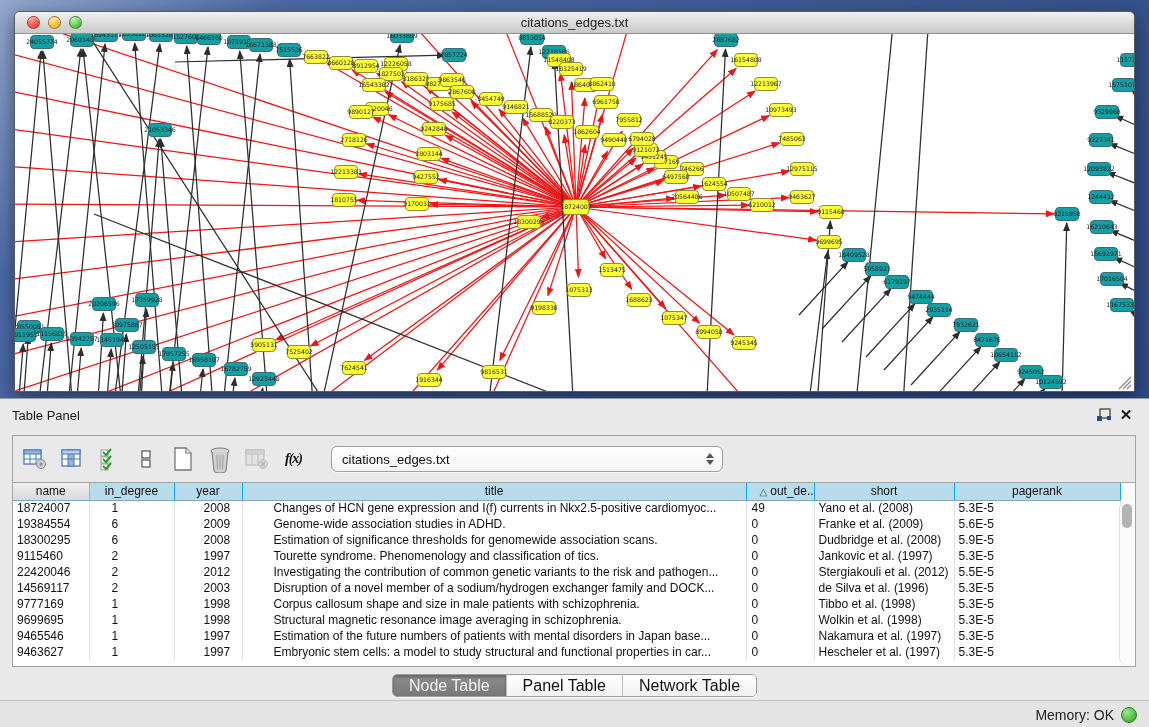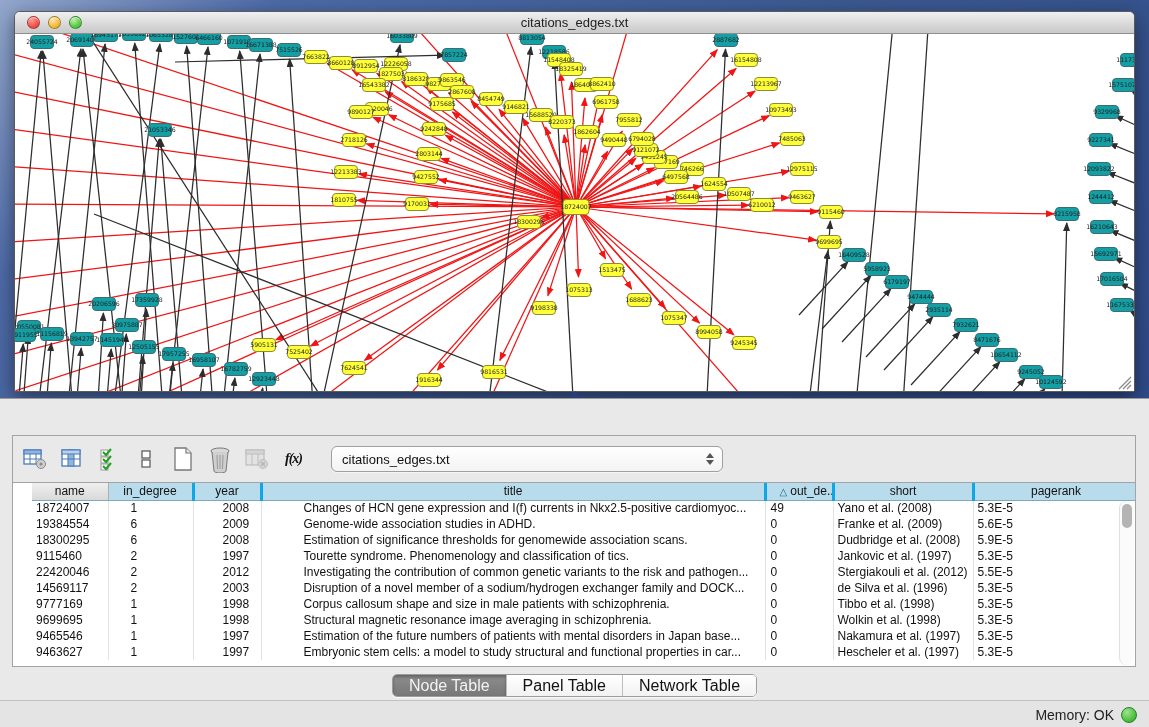--- a/index.html
+++ b/index.html
@@ -44,30 +44,30 @@
   .combo { margin-left:14px; width:392px; height:26px; background:linear-gradient(#ffffff,#f3f3f3);
     border:1px solid #9f9f9f; border-radius:6px; display:flex; align-items:center; padding:0 8px 0 10px;
     font-size:13px; color:#111; box-shadow:inset 0 1px 1px rgba(255,255,255,.8), 0 1px 0 rgba(255,255,255,.6); }
   .combo .cv { flex:1; }
   .stepper { display:flex; flex-direction:column; gap:2px; align-items:center; }
   .stepper i { width:0; height:0; border-left:4px solid transparent; border-right:4px solid transparent; }
   .stepper .up { border-bottom:5px solid #555; }
   .stepper .dn { border-top:5px solid #555; }
 
   .tablebox { position:absolute; left:0; top:46px; right:0; bottom:0; background:#fff; border-top:1px solid #a3a3a3; overflow:hidden; }
-  table.data { border-collapse:collapse; table-layout:fixed; width:1107px; font-size:12px; color:#111;margin-left:19px; }
+  table.data { border-collapse:collapse; table-layout:fixed; width:1107px; font-size:12px; color:#111; }
   table.data th { height:17px; font-weight:normal; font-size:12px; text-align:center;
-    background:#b9dcec; border-right:3px solid #0ea5e9; border-bottom:1px solid #7fa9c0; overflow:hidden; white-space:nowrap; }
+    background:#b9dcec; border-right:1px solid #0ea5e9; border-bottom:1px solid #7fa9c0; overflow:hidden; white-space:nowrap; }
   table.data th.namecol { background:linear-gradient(#efefef,#d9d9d9); border-right:1px solid #adadad; }
   table.data th.sorted { text-align:left; padding-left:13px; }
   .sort-tri { color:#176a86; font-size:10px; margin-right:3px; }
   table.data td { height:16px; border-right:1px solid #e2e2e2; overflow:hidden; white-space:nowrap; padding-left:4px; }
   table.data td:nth-child(2){ padding-left:22px; }
   table.data td:nth-child(3){ padding-left:29px; }
-  table.data td:nth-child(4){ padding-left:42px; }
+  table.data td:nth-child(4){ padding-left:31px; }
   table.data td:nth-child(5){ padding-left:5px; }
   table.data td:nth-child(6){ padding-left:4px; }
   .vscroll { position:absolute; right:1px; top:18px; bottom:1px; width:15px;
     background:#fbfbfb; border-left:1px solid #e0e0e0; border-radius:8px; }
   .vthumb { position:absolute; left:2px; top:3px; width:10px; height:24px; background:#b4b4b4; border-radius:6px; }
 
   .tab-bar { position:absolute; left:0; top:272px; width:1149px; height:30px; display:flex; justify-content:center; }
   .seg { margin-top:3px; display:flex; height:23px; border:1px solid #9c9c9c; border-radius:5px; overflow:hidden;
     background:#fff; box-shadow:0 1px 1px rgba(255,255,255,.8); }
   .seg .tab { padding:0 16px; display:flex; align-items:center; font-size:16px; color:#111;
@@ -709,20 +709,34 @@
         </svg>
       <svg class="grip" width="16" height="16">
         <path d="M3,15 L15,3 M7,15 L15,7 M11,15 L15,11" stroke="#8a8a8a" stroke-width="1.3"></path>
       </svg>
     </div>
   </div>
   <div class="splitter-handle"></div>
 </div>
 
 <div class="panel">
+  <div class="panel-header">
+    <span class="ph-title">Table Panel</span>
+    <span class="spacer"></span>
+    <span class="ph-btn">
+      <svg width="16" height="15">
+        <rect x="4" y="1" width="10" height="9" fill="none" stroke="#55513a" stroke-width="1.4"></rect>
+        <rect x="1" y="8" width="5" height="5" fill="#2e4a7a"></rect>
+        <rect x="11" y="8" width="4" height="4" fill="#2e4a7a"></rect>
+      </svg>
+    </span>
+    <span class="ph-btn">
+        <span class="close-x">✕</span>
+      </span>
+  </div>
 
   <div class="content-frame">
     <div class="toolbar">
       <span class="tb-btn">
         <svg width="24" height="22">
           <rect x="1" y="2" width="17" height="14" fill="#fff" stroke="#4a7ab5" stroke-width="1.3"></rect>
           <rect x="1" y="2" width="17" height="4" fill="#8fb4e0" stroke="#4a7ab5"></rect>
           <line x1="7" y1="6" x2="7" y2="16" stroke="#4a7ab5"></line>
             <line x1="13" y1="6" x2="13" y2="16" stroke="#4a7ab5"></line>
           <line x1="1" y1="11" x2="18" y2="11" stroke="#4a7ab5"></line>

